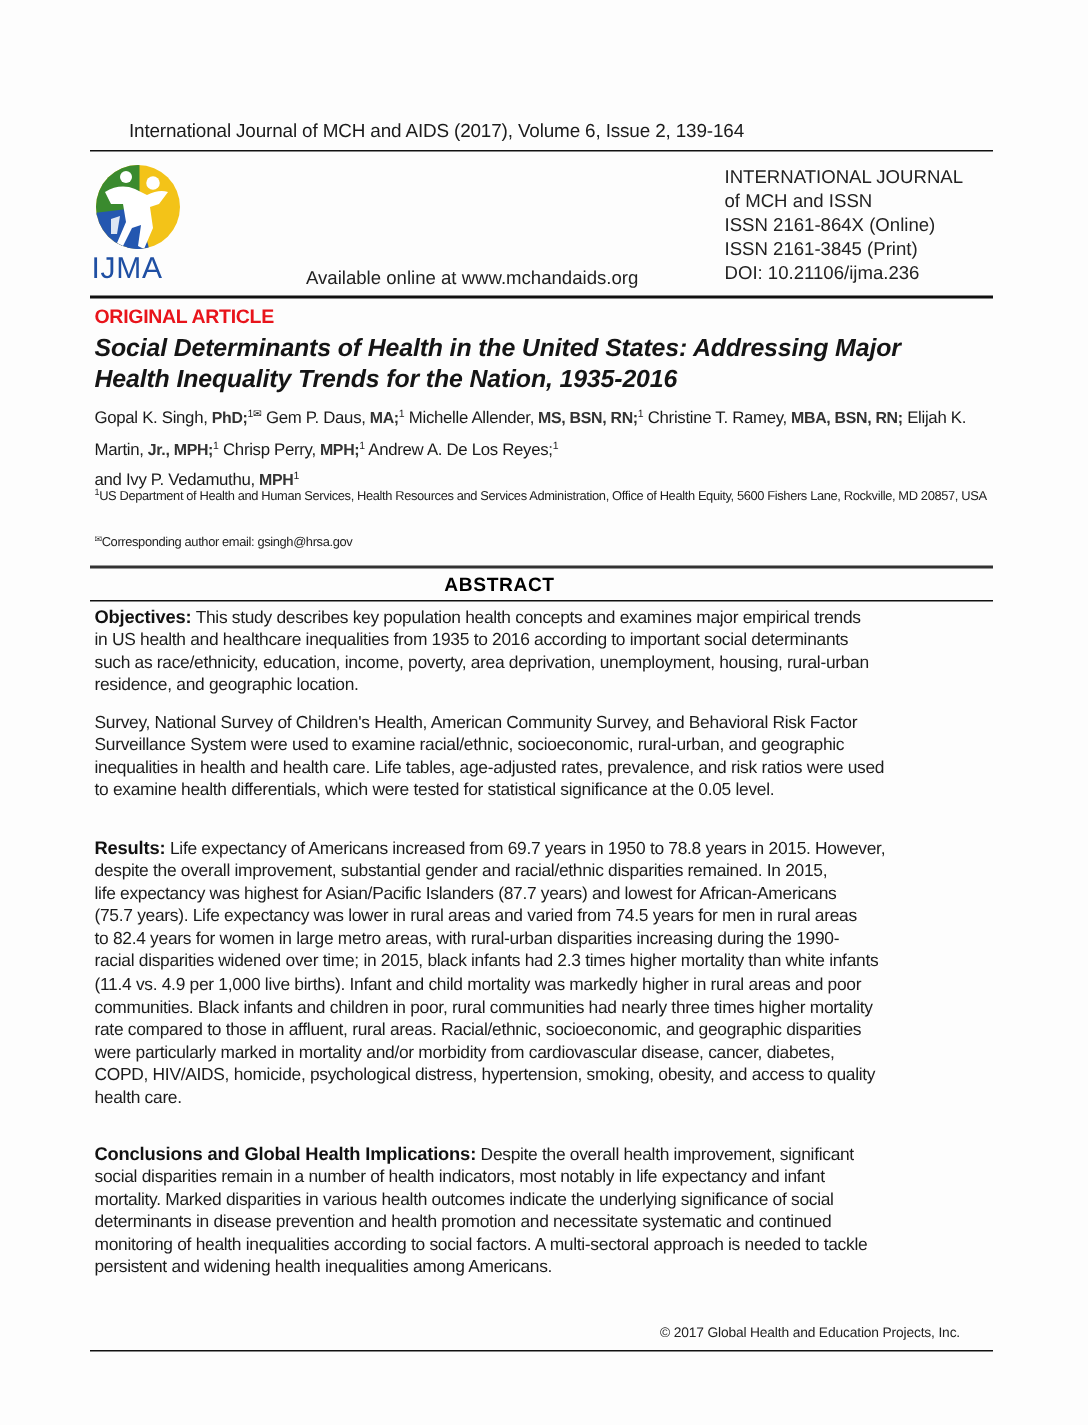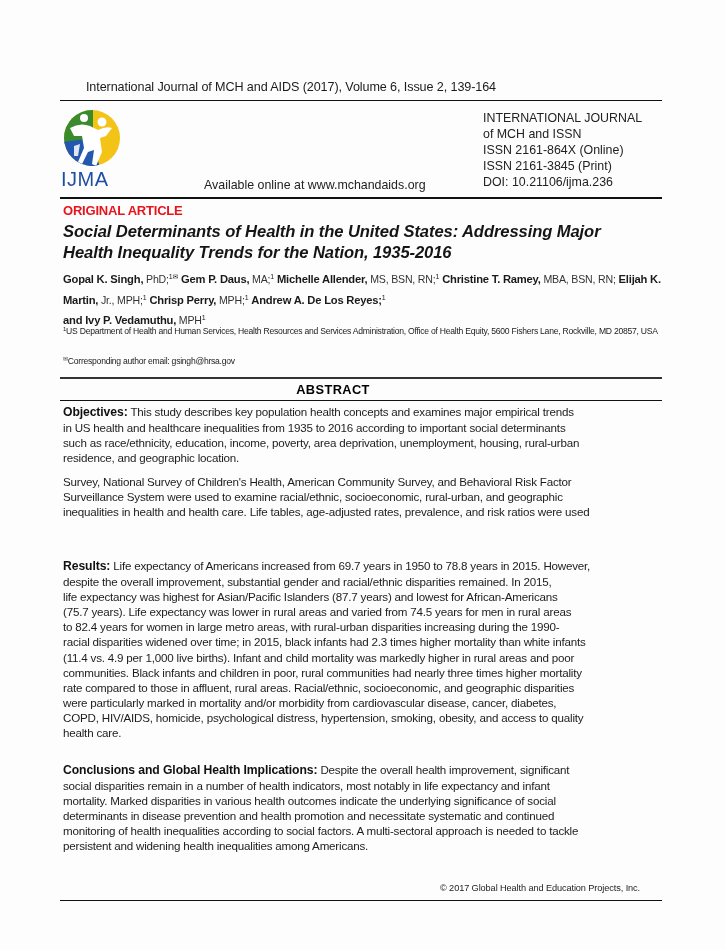--- a/index.html
+++ b/index.html
@@ -40,22 +40,22 @@
   }
   .title {
     position: absolute; left: 63px; top: 221px; width: 610px;
     font-family: "Liberation Sans", sans-serif; font-weight: bold; font-size: 16.6px; line-height: 21px; color: #151515; letter-spacing: -0.1px; font-style: italic;
   }
 
   .authors {
     position: absolute; left: 63px; top: 268px; width: 600px;
     font-family: "Liberation Sans", sans-serif; font-size: 11.2px; line-height: 17.5px; color: #1a1a1a; letter-spacing: -0.2px;
   }
-  .authors .name { font-weight: bold; }
-  .authors .cred { font-weight: normal; font-size: 10.6px; color: #333; }
+  .authors .name { font-weight: normal; }
+  .authors .cred { font-weight: bold; font-size: 10.6px; color: #333; }
   .authors sup { font-size: 7px; vertical-align: 4px; }
 
   .affil {
     position: absolute; left: 63px; top: 322px; width: 606px;
     font-family: "Liberation Sans", sans-serif; font-size: 8.6px; line-height: 14px; color: #222; letter-spacing: -0.25px;
   }
   .corresp {
     position: absolute; left: 63px; top: 355px;
     font-family: "Liberation Sans", sans-serif; font-size: 8.6px; color: #222; letter-spacing: -0.25px;
   }
@@ -158,20 +158,21 @@
     <span class="line"><span class="lead">Objectives:</span><span> This study describes key population health concepts and examines major empirical trends</span></span>
     <span class="line">in US health and healthcare inequalities from 1935 to 2016 according to important social determinants</span>
     <span class="line">such as race/ethnicity, education, income, poverty, area deprivation, unemployment, housing, rural-urban</span>
     <span class="line">residence, and geographic location.</span>
   </div>
 
   <div class="para p-met">
     <span class="line">Survey, National Survey of Children's Health, American Community Survey, and Behavioral Risk Factor</span>
     <span class="line">Surveillance System were used to examine racial/ethnic, socioeconomic, rural-urban, and geographic</span>
     <span class="line">inequalities in health and health care. Life tables, age-adjusted rates, prevalence, and risk ratios were used</span>
+    <span class="line">to examine health differentials, which were tested for statistical significance at the 0.05 level.</span>
   </div>
 
   <div class="para p-res">
     <span class="line"><span class="lead">Results:</span><span> Life expectancy of Americans increased from 69.7 years in 1950 to 78.8 years in 2015. However,</span></span>
     <span class="line">despite the overall improvement, substantial gender and racial/ethnic disparities remained. In 2015,</span>
     <span class="line">life expectancy was highest for Asian/Pacific Islanders (87.7 years) and lowest for African-Americans</span>
     <span class="line">(75.7 years). Life expectancy was lower in rural areas and varied from 74.5 years for men in rural areas</span>
     <span class="line">to 82.4 years for women in large metro areas, with rural-urban disparities increasing during the 1990-</span>
     <span class="line">racial disparities widened over time; in 2015, black infants had 2.3 times higher mortality than white infants</span>
     <span class="line">(11.4 vs. 4.9 per 1,000 live births). Infant and child mortality was markedly higher in rural areas and poor</span>

